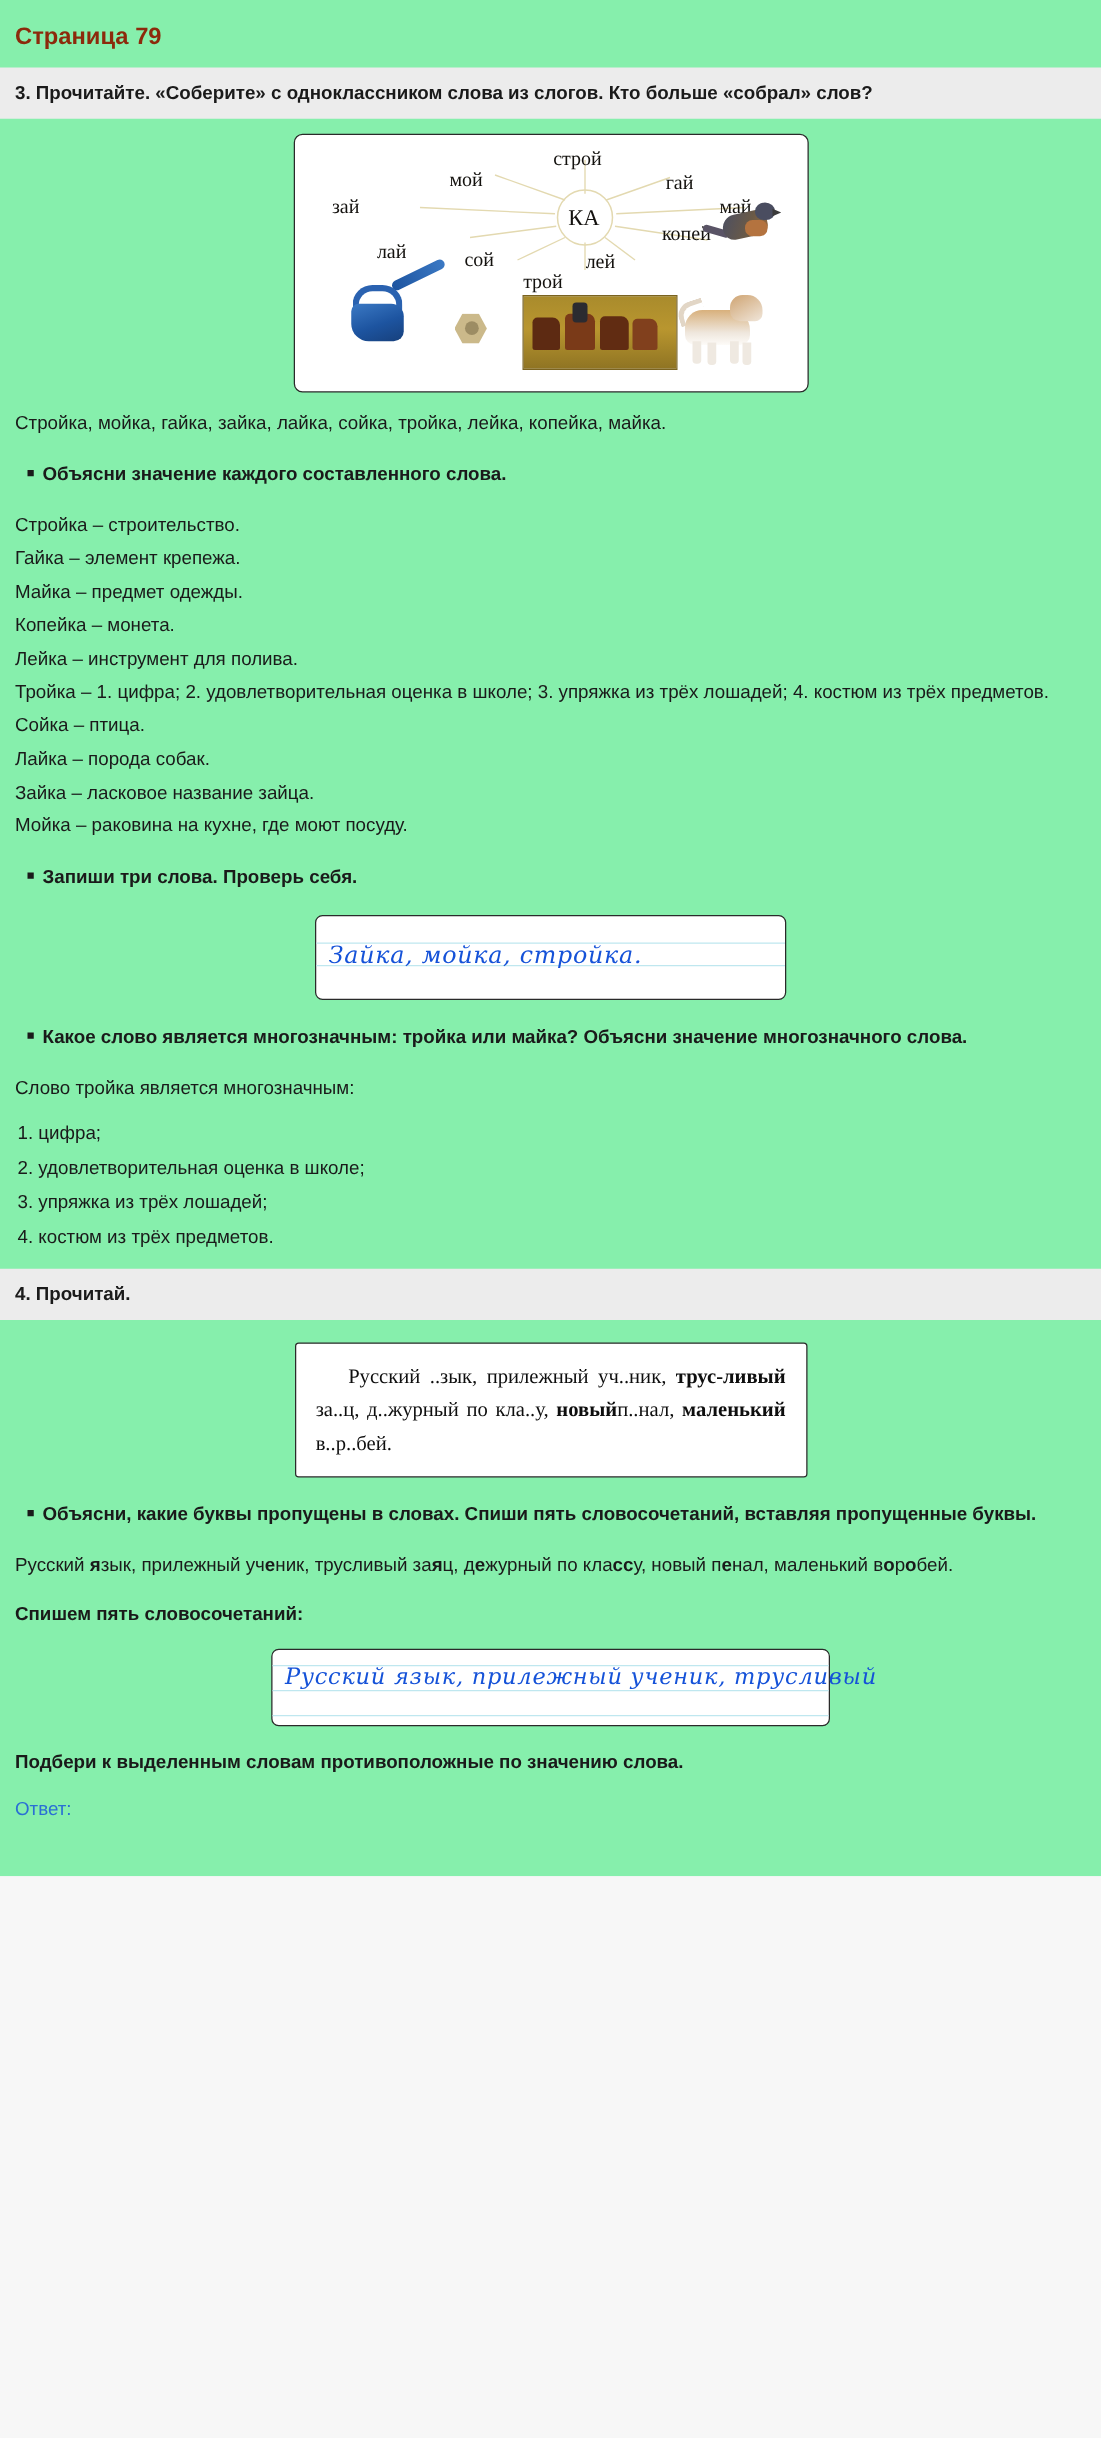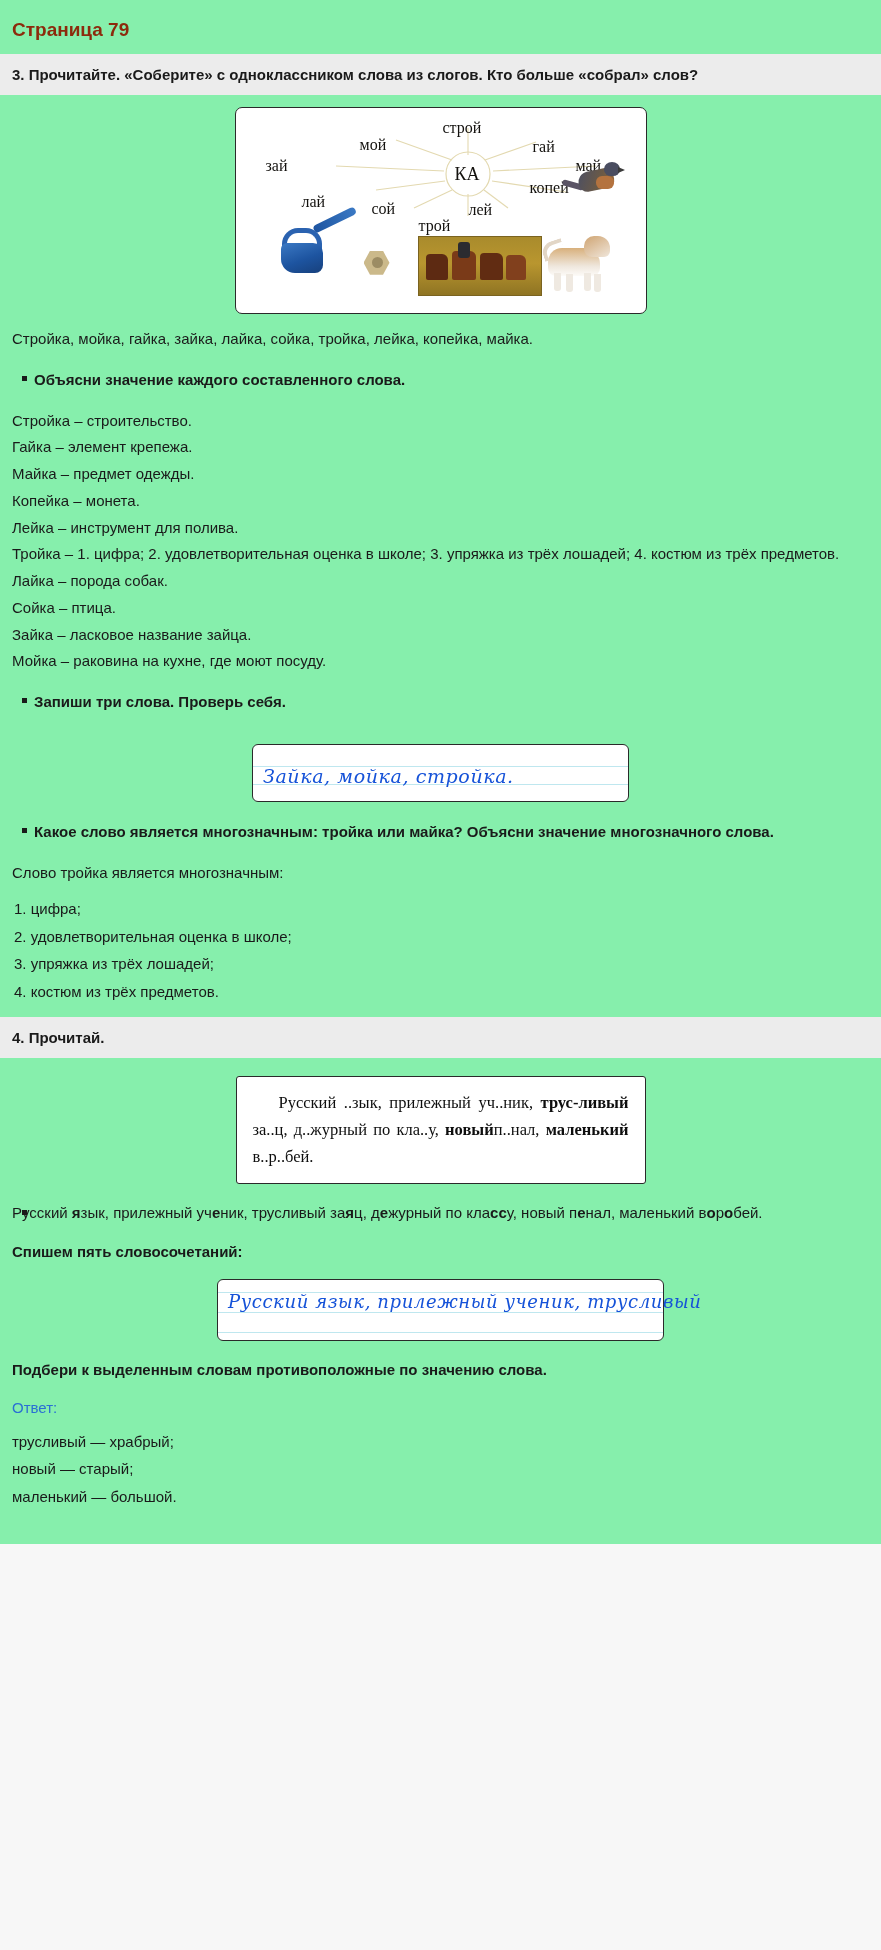--- a/index.html
+++ b/index.html
@@ -227,21 +227,21 @@
     justify-content: center;
     margin: 16px 0;
   }
   .hand-box {
     border: 1px solid #2a2a2a;
     border-radius: 6px;
     background: #fff;
     padding: 8px 10px 8px 10px;
     box-sizing: border-box;
   }
-  .hand-box.one { width: 377px; height: 58px; margin-top: 12px; }
+  .hand-box.one { width: 377px; height: 68px; }
   .hand-box.two { width: 447px; height: 62px; }
   .ruled {
     position: relative;
     height: 100%;
   }
   .rule-line {
     position: absolute;
     left: -10px; right: -10px;
     height: 1px;
     background: #bfe7ef;
@@ -375,22 +375,22 @@
     <span>Объясни значение каждого составленного слова.</span>
   </div>
 
   <div>
     <div class="body-text tight">Стройка – строительство.</div>
     <div class="body-text tight">Гайка – элемент крепежа.</div>
     <div class="body-text tight">Майка – предмет одежды.</div>
     <div class="body-text tight">Копейка – монета.</div>
     <div class="body-text tight">Лейка – инструмент для полива.</div>
     <div class="body-text tight">Тройка – 1. цифра; 2. удовлетворительная оценка в школе; 3. упряжка из трёх лошадей; 4. костюм из трёх предметов.</div>
+    <div class="body-text tight">Сойка – птица.</div>
     <div class="body-text tight">Лайка – порода собак.</div>
-    <div class="body-text tight">Сойка – птица.</div>
     <div class="body-text tight">Зайка – ласковое название зайца.</div>
     <div class="body-text tight">Мойка – раковина на кухне, где моют посуду.</div>
   </div>
 
   <div class="bullet-block">
     <span class="sq"></span>
     <span>Запиши три слова. Проверь себя.</span>
   </div>
 
   <div class="hand-wrap">
@@ -420,20 +420,21 @@
   <div class="task-header">4. Прочитай.</div>
 
   <div class="serif-wrap">
     <div class="serif-box">
       <span class="indent">Русский ..зык, прилежный уч..ник, </span><b>трус-</b><b>ливый</b><span> за..ц, д..журный по кла..у, </span><b>новый</b><span>п..нал, </span><b>маленький</b><span> в..р..бей.</span>
     </div>
   </div>
 
   <div class="bullet-block">
     <span class="sq"></span>
+    <span>Объясни, какие буквы пропущены в словах. Спиши пять словосочетаний, вставляя пропущенные буквы.</span>
   </div>
 
   <div class="body-text">
     <span>Русский </span><span class="ins">я</span><span>зык, прилежный уч</span><span class="ins">е</span><span>ник, трусливый за</span><span class="ins">я</span><span>ц, д</span><span class="ins">е</span><span>журный по кла</span><span class="ins">сс</span><span>у, новый п</span><span class="ins">е</span><span>нал, маленький в</span><span class="ins">о</span><span>р</span><span class="ins">о</span><span>бей.</span>
   </div>
 
   <div class="strong-line">Спишем пять словосочетаний:</div>
 
   <div class="hand-wrap">
     <div class="hand-box two">
@@ -443,19 +444,14 @@
         <span class="rule-line" style="top:44px;"></span>
         <div class="hand-text l1" style="padding-top:1px;">Русский язык, прилежный ученик, трусливый</div>
       </div>
     </div>
   </div>
 
   <div class="strong-line">Подбери к выделенным словам противоположные по значению слова.</div>
 
   <div class="ans-label">Ответ:</div>
 
-  <div>
-    <div class="answer-line">трусливый — храбрый;</div>
-    <div class="answer-line">новый — старый;</div>
-    <div class="answer-line">маленький — большой.</div>
-  </div>
 
 </div>
 
 </body></html>

